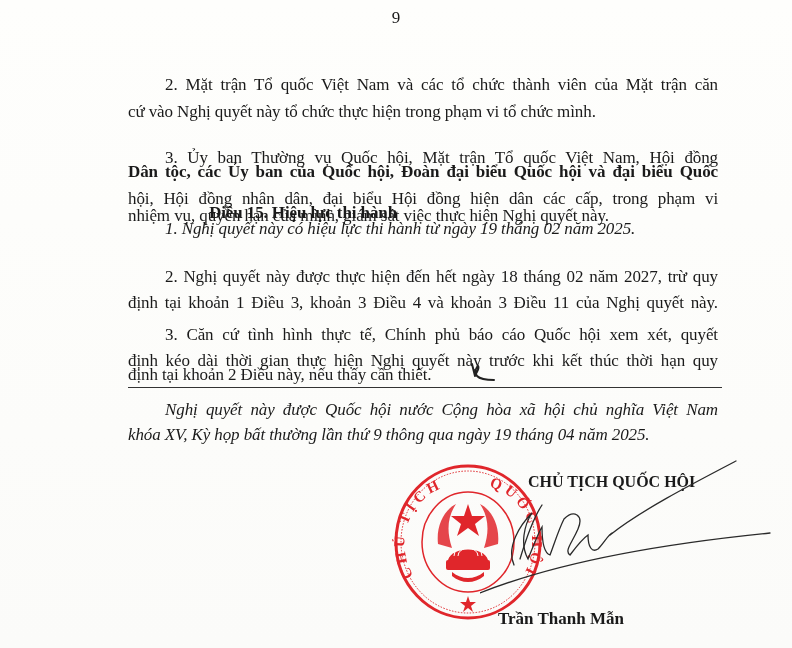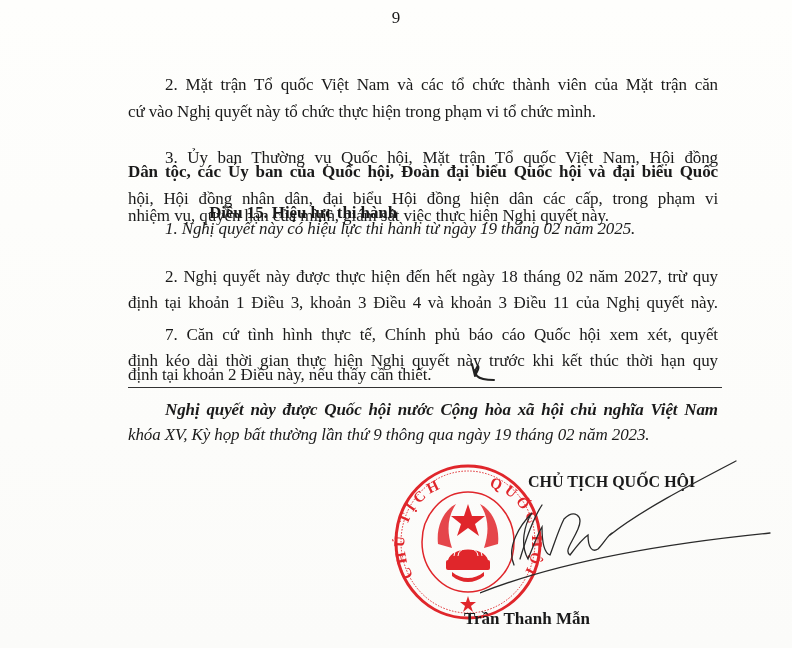--- a/index.html
+++ b/index.html
@@ -75,21 +75,21 @@
       left: 482px;
       top: 472px;
       font-size: 16px;
       font-weight: bold;
       line-height: 20px;
       white-space: nowrap;
       margin-left: 46px;
     }
     .sign-name {
       position: absolute;
-      left: 464px;
+      left: 498px;
       top: 609px;
       font-size: 17px;
       font-weight: bold;
       line-height: 20px;
       white-space: nowrap;
     }
     .seal {
       position: absolute;
       left: 392px;
       top: 462px;
@@ -120,32 +120,32 @@
   <div class="line justify" style="top:189px;">hội, Hội đồng nhân dân, đại biểu Hội đồng hiện dân các cấp, trong phạm vi</div>
   <div class="line" style="top:206px;">nhiệm vụ, quyền hạn của mình, giám sát việc thực hiện Nghị quyết này.</div>
 
   <div class="line indent bold" style="top:203px; left:165px; font-size:17px;">Điều 15. Hiệu lực thi hành</div>
 
   <div class="line indent" style="top:219px;font-style:italic;">1. Nghị quyết này có hiệu lực thi hành từ ngày 19 tháng 02 năm 2025.</div>
 
   <div class="line indent justify" style="top:267px;">2. Nghị quyết này được thực hiện đến hết ngày 18 tháng 02 năm 2027, trừ quy</div>
   <div class="line justify" style="top:293px;">định tại khoản 1 Điều 3, khoản 3 Điều 4 và khoản 3 Điều 11 của Nghị quyết này.</div>
 
-  <div class="line indent justify" style="top:325px;">7. Căn cứ tình hình thực tế, Chính phủ báo cáo Quốc hội xem xét, quyết</div>
+  <div class="line indent justify" style="top:325px;">3. Căn cứ tình hình thực tế, Chính phủ báo cáo Quốc hội xem xét, quyết</div>
   <div class="line justify" style="top:351px;">định kéo dài thời gian thực hiện Nghị quyết này trước khi kết thúc thời hạn quy</div>
   <div class="line" style="top:365px;">định tại khoản 2 Điều này, nếu thấy cần thiết.</div>
 
   <svg class="mark" viewBox="0 0 30 24">
     <path d="M4 4 L7 16 M7 16 C9 11,12 8,10 6 C8 8,6 12,9 16 C12 19,18 20,26 20" stroke="#222" stroke-width="2" fill="none" stroke-linecap="round"></path>
   </svg>
 
   <div class="rule"></div>
 
-  <div class="line indent italic justify" style="top:400px;font-weight:bold;">Nghị quyết này được Quốc hội nước Cộng hòa xã hội chủ nghĩa Việt Nam</div>
-  <div class="line italic" style="top:425px;">khóa XV, Kỳ họp bất thường lần thứ 9 thông qua ngày 19 tháng 02 năm 2023.</div>
+  <div class="line indent italic justify" style="top:400px;">Nghị quyết này được Quốc hội nước Cộng hòa xã hội chủ nghĩa Việt Nam</div>
+  <div class="line italic" style="top:425px;">khóa XV, Kỳ họp bất thường lần thứ 9 thông qua ngày 19 tháng 04 năm 2025.</div>
 
   <svg class="seal" viewBox="0 0 152 160">
     <g fill="none" stroke="#e0262b">
       <ellipse cx="76" cy="80" rx="72" ry="76" stroke-width="3"></ellipse>
       <ellipse cx="76" cy="80" rx="67" ry="71" stroke-width="1" stroke-dasharray="1.5 1.5"></ellipse>
       <ellipse cx="76" cy="80" rx="46" ry="50" stroke-width="1.5"></ellipse>
     </g>
     <defs>
       <path id="sealArcL" d="M26 120 A54 58 0 0 1 60 24"></path>
       <path id="sealArcR" d="M92 24 A54 58 0 0 1 128 118"></path>

